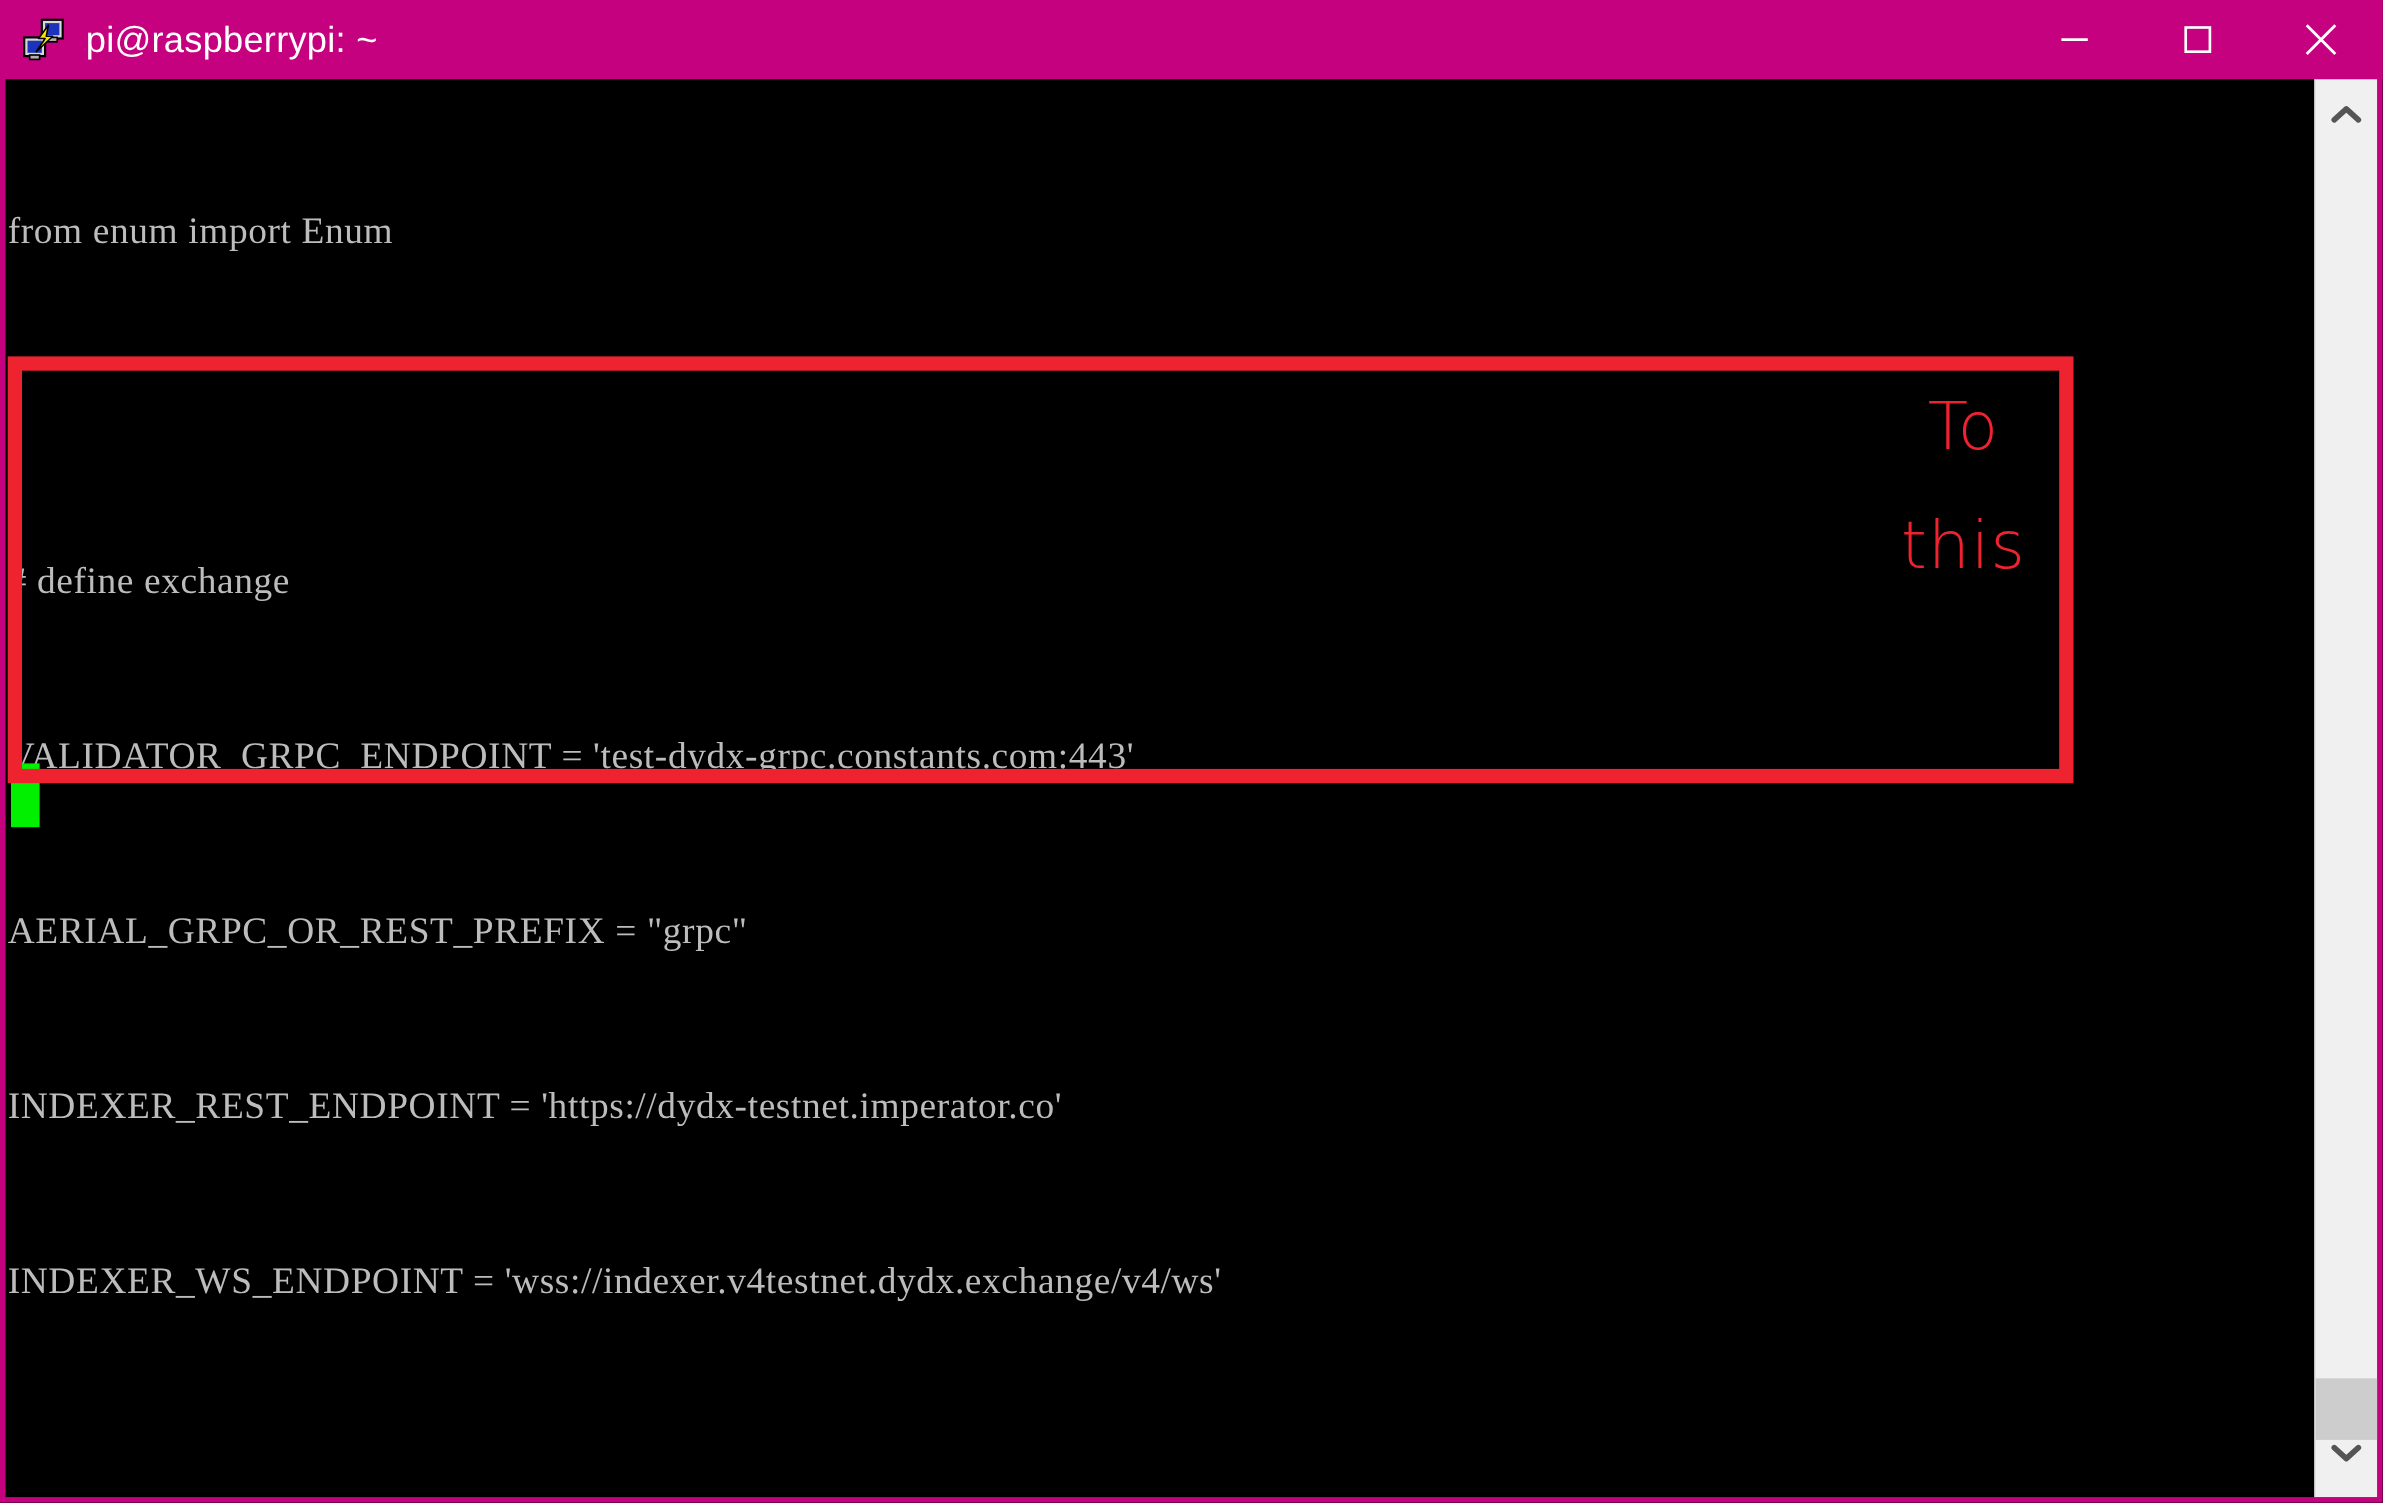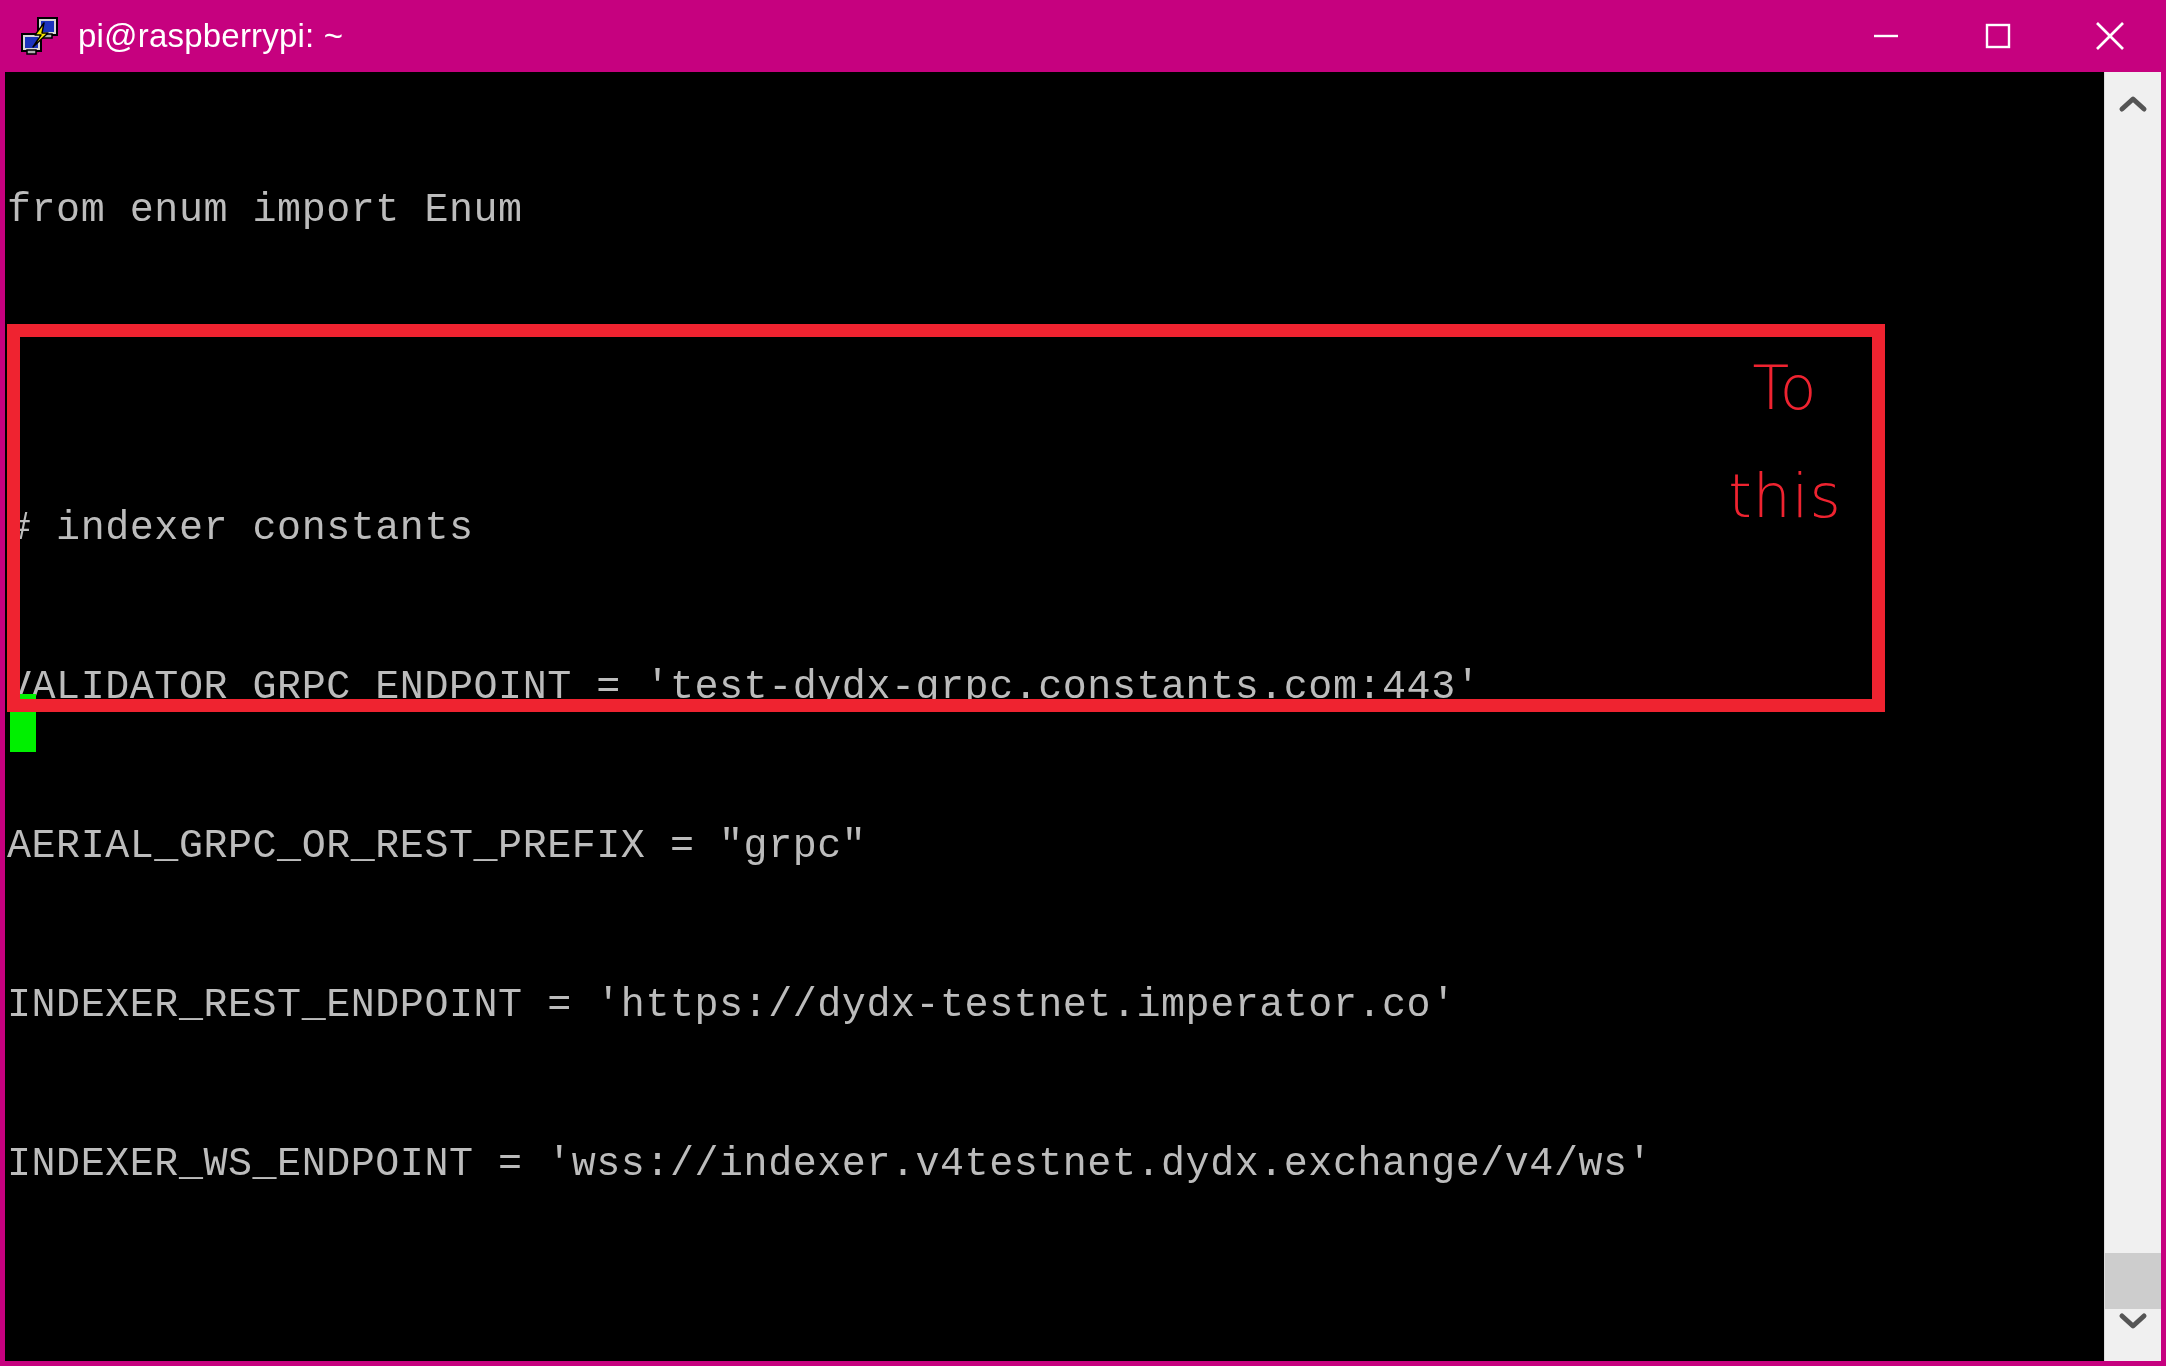--- a/index.html
+++ b/index.html
@@ -78,22 +78,22 @@
     box-sizing: border-box;
   }
   #term-text {
     position: absolute;
     left: 0px;
     top: 0px;
     width: 2070px;
     height: 1135px;
     overflow: hidden;
     color: #bcbcbc;
-    font-family: Liberation Mono, monospace;
-    font-size: 40px;
+    font-family: Liberation Serif, serif;
+    font-size: 34px;
     line-height: 53px;
     white-space: pre;
     padding-top: 6px;
     box-sizing: border-box;
     letter-spacing: 0.55px;
   }
   .tline {
     height: 53px;
     padding-left: 2px;
   }
@@ -216,21 +216,21 @@
         </svg>
       </span>
     </div>
   </div>
 
   <div id="term-outer">
 
     <div id="term-text">
       <div class="tline">from enum import Enum</div>
       <div class="tline"></div>
-      <div class="tline"># indexer constants</div>
+      <div class="tline"># define exchange</div>
       <div class="tline">VALIDATOR_GRPC_ENDPOINT = 'test-dydx-grpc.constants.com:443'</div>
       <div class="tline">AERIAL_GRPC_OR_REST_PREFIX = "grpc"</div>
       <div class="tline">INDEXER_REST_ENDPOINT = 'https://dydx-testnet.imperator.co'</div>
       <div class="tline">INDEXER_WS_ENDPOINT = 'wss://indexer.v4testnet.dydx.exchange/v4/ws'</div>
       
       
       
       
       
       

